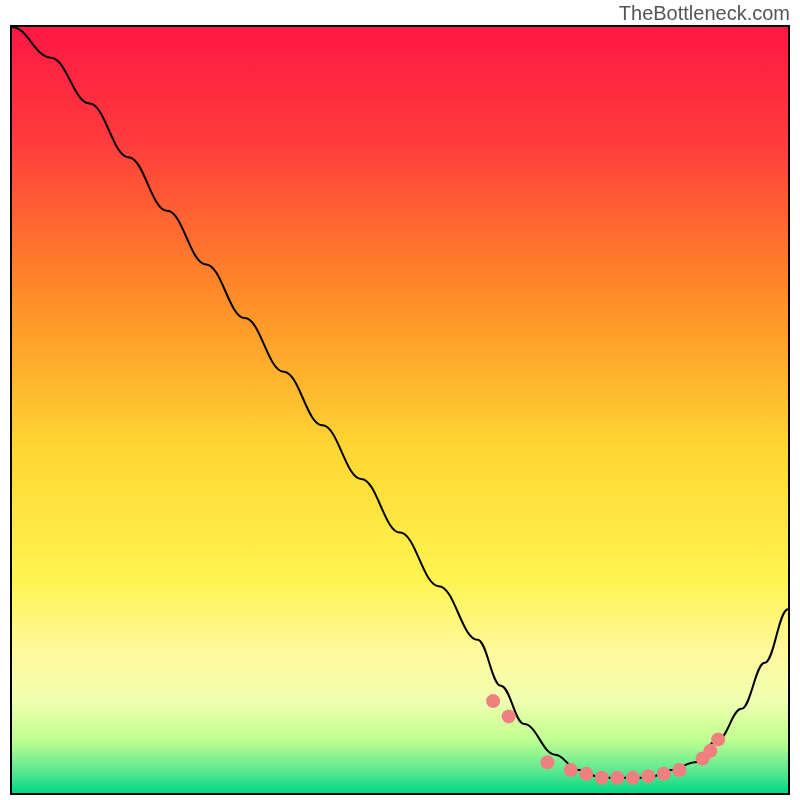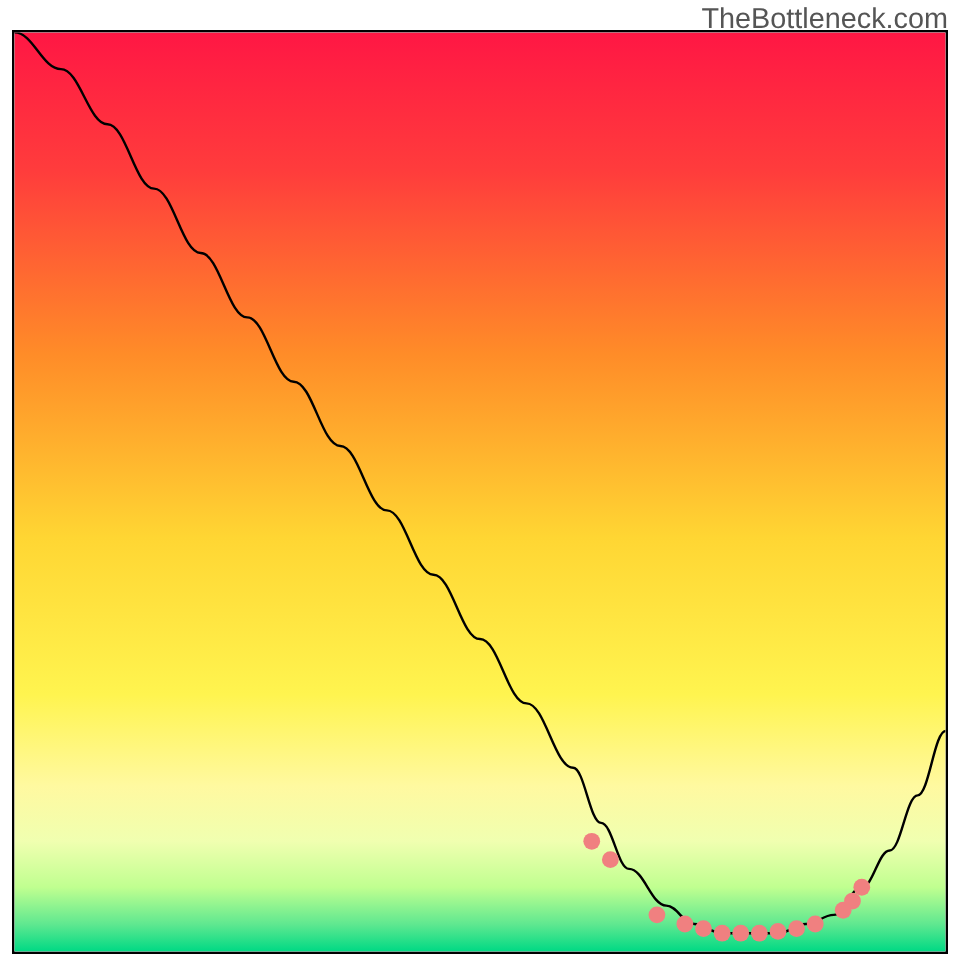--- a/index.html
+++ b/index.html
@@ -8,21 +8,21 @@
     width: 800px;
     height: 800px;
     position: relative;
     background: white;
     font-family: Arial, sans-serif;
   }
   .watermark {
     position: absolute;
     top: 2px;
     right: 10px;
-    font-size: 24px;
+    font-size: 20px;
     color: #555;
     font-weight: normal;
     z-index: 10;
   }
   .chart-container {
     position: absolute;
     top: 25px;
     left: 10px;
     width: 780px;
     height: 770px;

